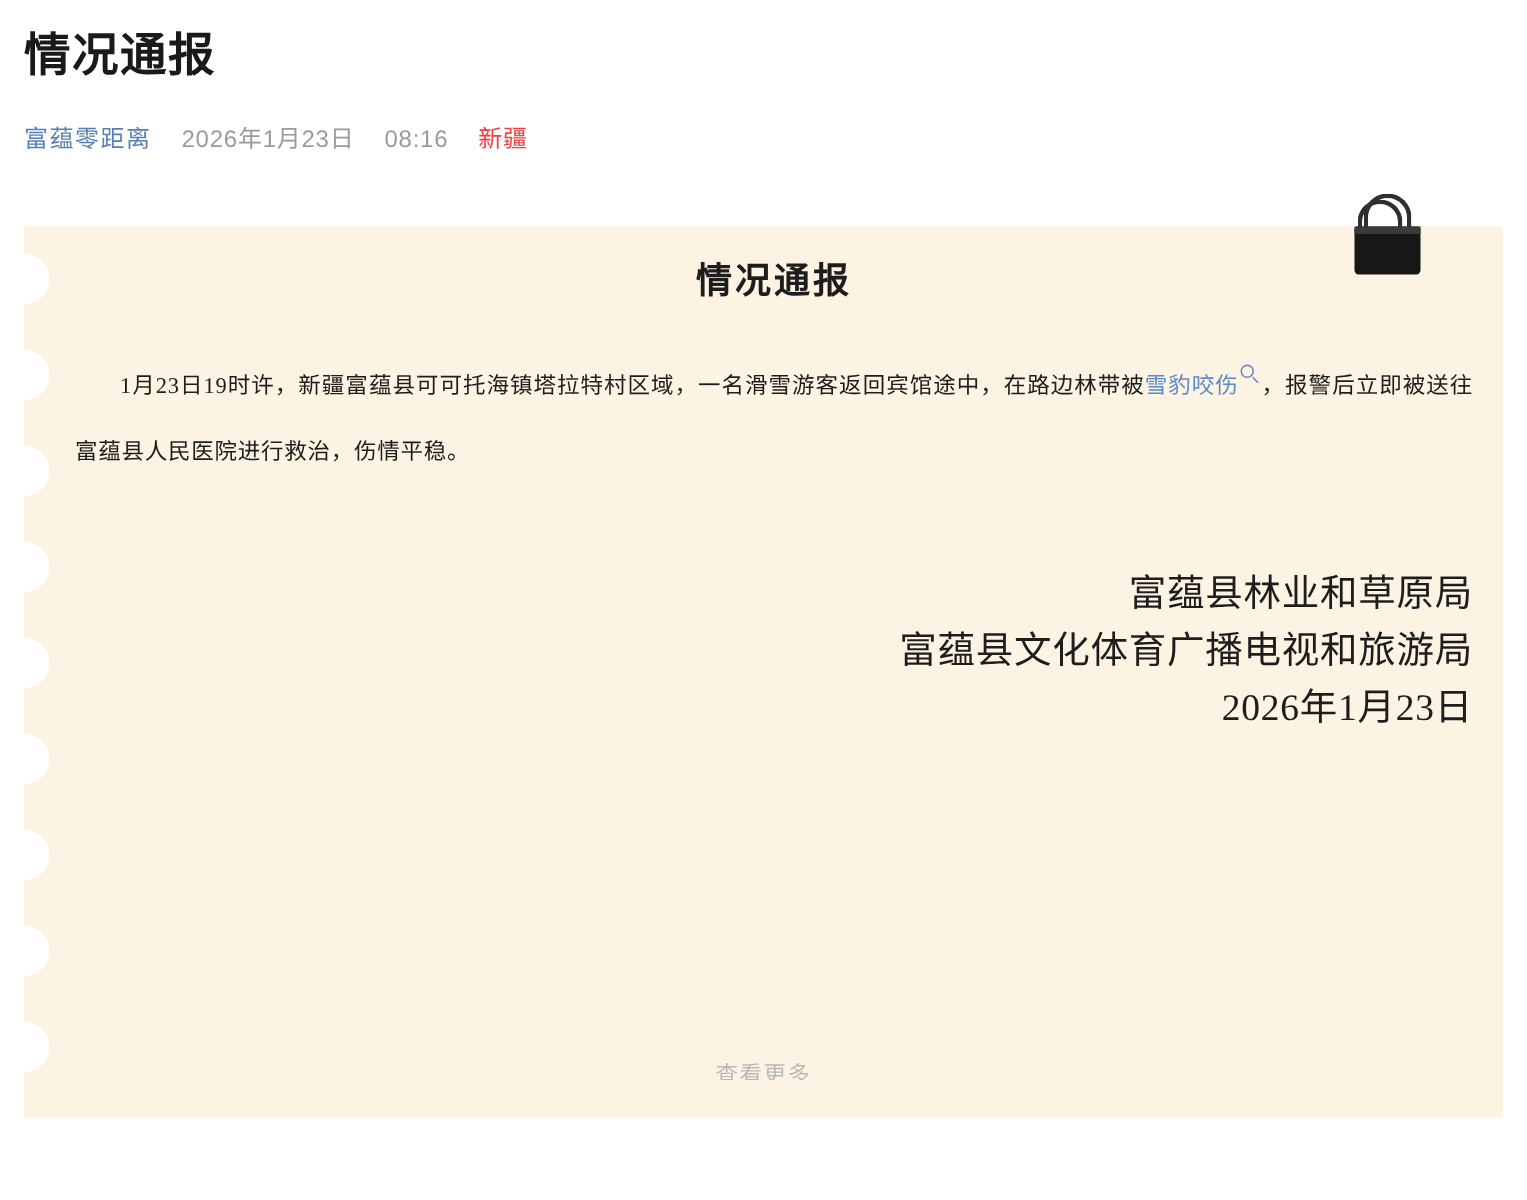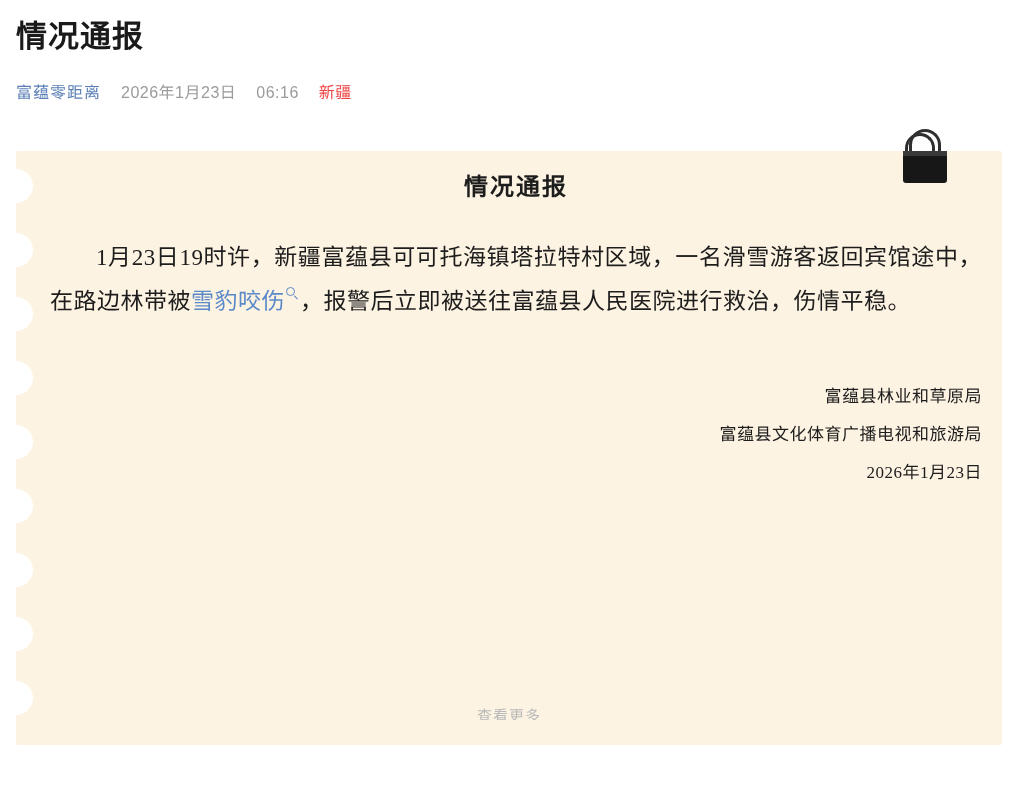--- a/index.html
+++ b/index.html
@@ -95,21 +95,21 @@
     font-family: "Liberation Serif", "DejaVu Serif", serif;
     font-size: 24px;
     font-weight: 700;
     color: #1d1d1d;
     letter-spacing: 2px;
     margin: 0 0 34px 0;
   }
 
   .notice-body p {
     font-family: "Liberation Serif", "DejaVu Serif", serif;
-    font-size: 23px;
+    font-size: 15px;
     line-height: 44px;
     color: #1d1d1d;
     margin: 0 0 18px 0;
     text-align: justify;
     text-indent: 2em;
     letter-spacing: 0.5px;
   }
 
   .kw-link {
     color: #5b8ac9;
@@ -138,21 +138,21 @@
     width: 5px; height: 1.4px;
     background: #5b8ac9;
     transform: rotate(45deg);
     transform-origin: left center;
   }
 
   .signature {
     margin-top: 54px;
     text-align: right;
     font-family: "Liberation Serif", "DejaVu Serif", serif;
-    font-size: 17px;
+    font-size: 25px;
     line-height: 38px;
     color: #1d1d1d;
     letter-spacing: 0.5px;
   }
   .signature div { white-space: nowrap; }
 
   
   .binder-clip {
     position: absolute;
     left: 880px;
@@ -222,21 +222,21 @@
 </head>
 <body>
 
 <div class="page">
 
   <div class="article-header">
     <h1 class="article-title">情况通报</h1>
     <div class="meta-row">
       <span class="meta-author">富蕴零距离</span>
       <span class="meta-time">2026年1月23日</span>
-      <span class="meta-time">06:16</span>
+      <span class="meta-time">08:16</span>
       <span class="meta-location">新疆</span>
     </div>
   </div>
 
   <div class="notice-wrap">
 
     <div class="notice-card"></div>
 
     <div class="scallops">
       <div class="scallop" style="top:18px"></div>

